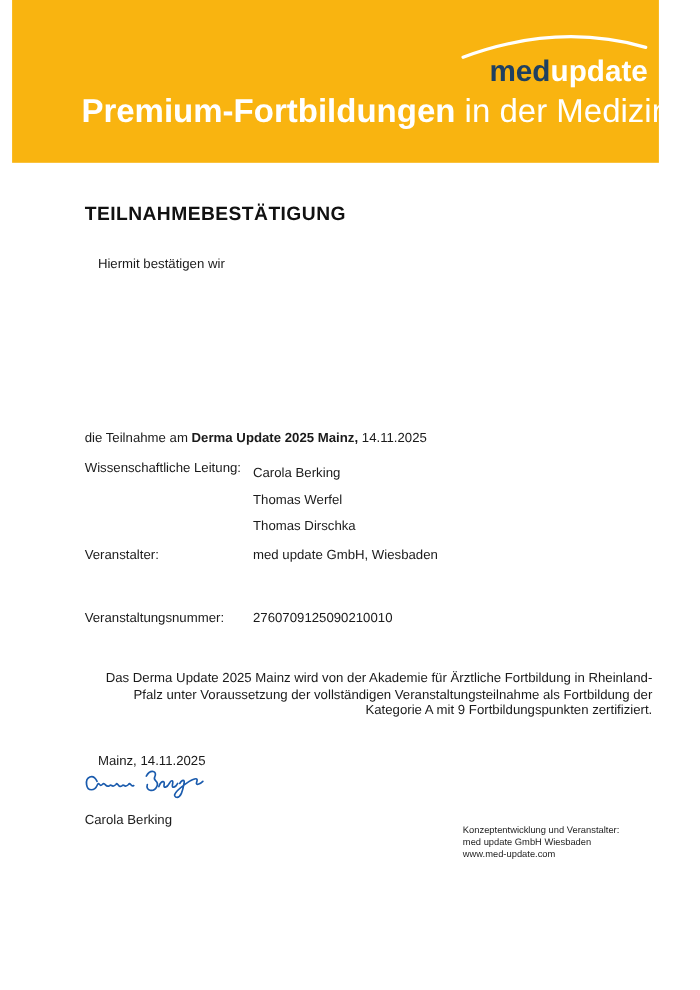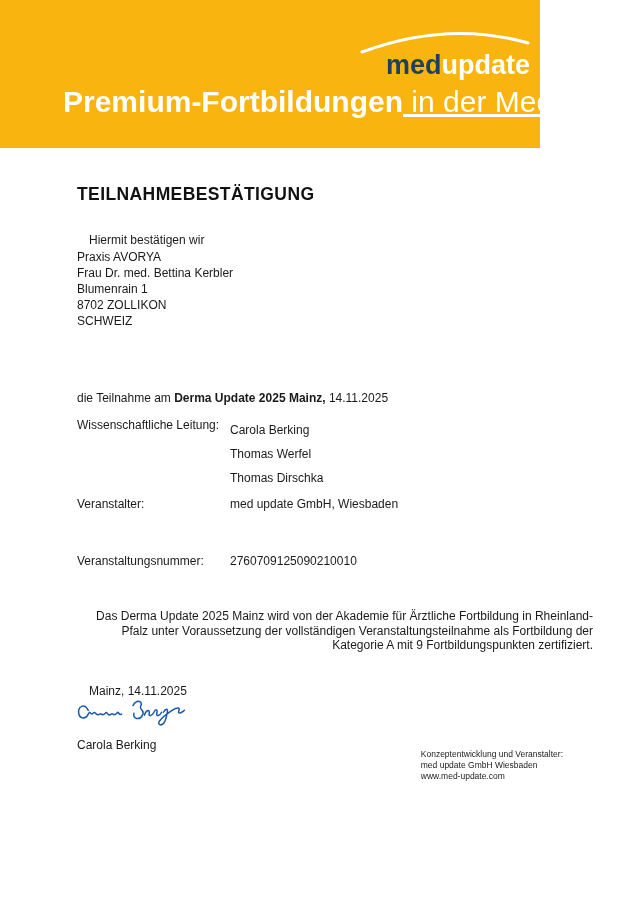--- a/index.html
+++ b/index.html
@@ -9,22 +9,22 @@
     height: 900px;
     background: #ffffff;
     overflow: hidden;
     font-family: "Liberation Sans", sans-serif;
     color: #1a1a1a;
   }
 
   
   .band {
     position: absolute;
-    left: 0; top: 0;
-    width: 540px; height: 148px;
+    left: 11px; top: 0;
+    width: 588px; height: 148px;
     background: #F9B410;
   }
   .logo {
     position: absolute;
     right: 10px; top: 26px;
     width: 170px;
     text-align: right;
   }
   .swoosh { display: block; width: 170px; height: 28px; }
   .logo-text {
@@ -39,21 +39,21 @@
   .logo-update { color: #ffffff; }
   .headline {
     position: absolute;
     left: 63px; top: 85px;
     font-size: 30px;
     color: #ffffff;
     white-space: nowrap;
     line-height: 34px;
   }
   .hl-bold { font-weight: bold; }
-  .hl-reg { font-weight: normal; text-decoration: underline; }
+  .hl-reg { font-weight: normal; }
 
   
   .title {
     position: absolute;
     left: 77px; top: 184px;
     margin: 0;
     font-size: 17.5px;
     font-weight: bold;
     letter-spacing: 0.4px;
     color: #111;
@@ -133,27 +133,20 @@
       </svg>
       <div class="logo-text"><span class="logo-med">med</span><span class="logo-update">update</span></div>
     </div>
     <div class="headline"><span class="hl-bold">Premium-Fortbildungen</span><span class="hl-reg"> in der Medizin</span></div>
   </header>
 
   <h1 class="title">TEILNAHMEBESTÄTIGUNG</h1>
 
   <p class="intro">Hiermit bestätigen wir</p>
 
-  <div class="address">
-    <div>Praxis AVORYA</div>
-    <div>Frau Dr. med. Bettina Kerbler</div>
-    <div>Blumenrain 1</div>
-    <div>8702 ZOLLIKON</div>
-    <div>SCHWEIZ</div>
-  </div>
 
   <p class="participation"><span>die Teilnahme am </span><span class="b">Derma Update 2025 Mainz,</span><span> 14.11.2025</span></p>
 
   <div class="row row-leitung">
     <div class="label">Wissenschaftliche Leitung:</div>
     <div class="value">
       <div>Carola Berking</div>
       <div>Thomas Werfel</div>
       <div>Thomas Dirschka</div>
     </div>

